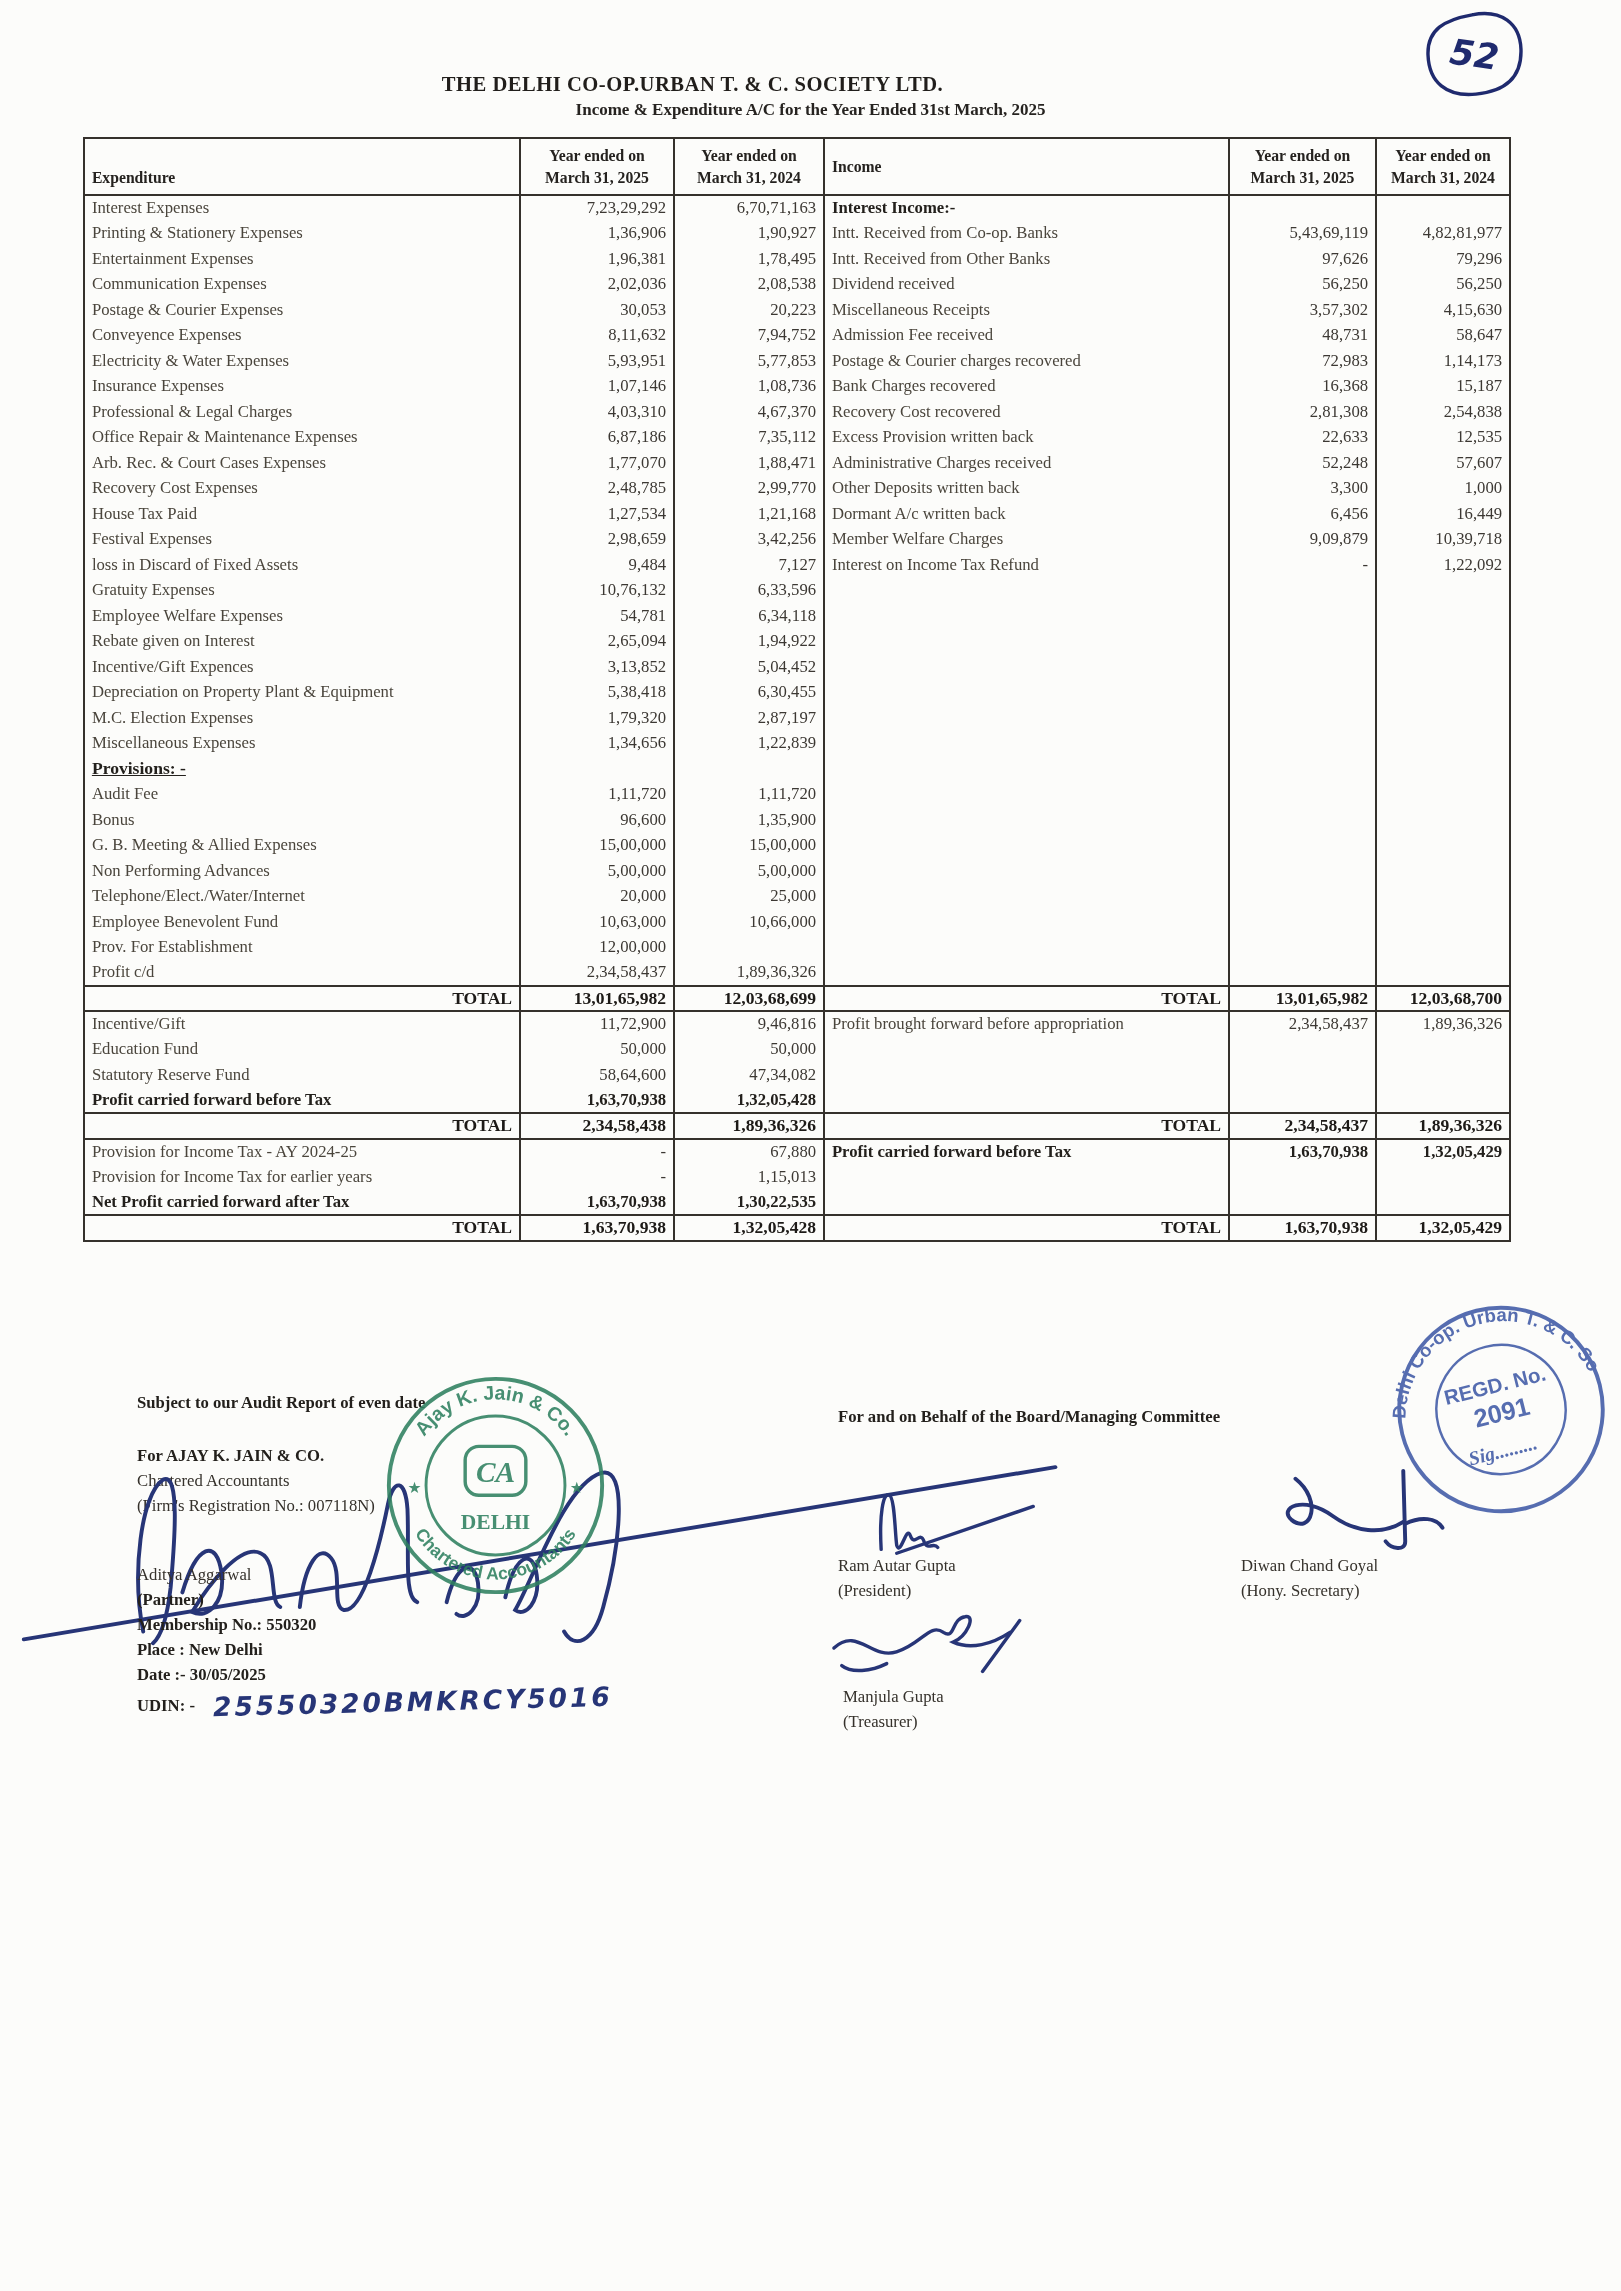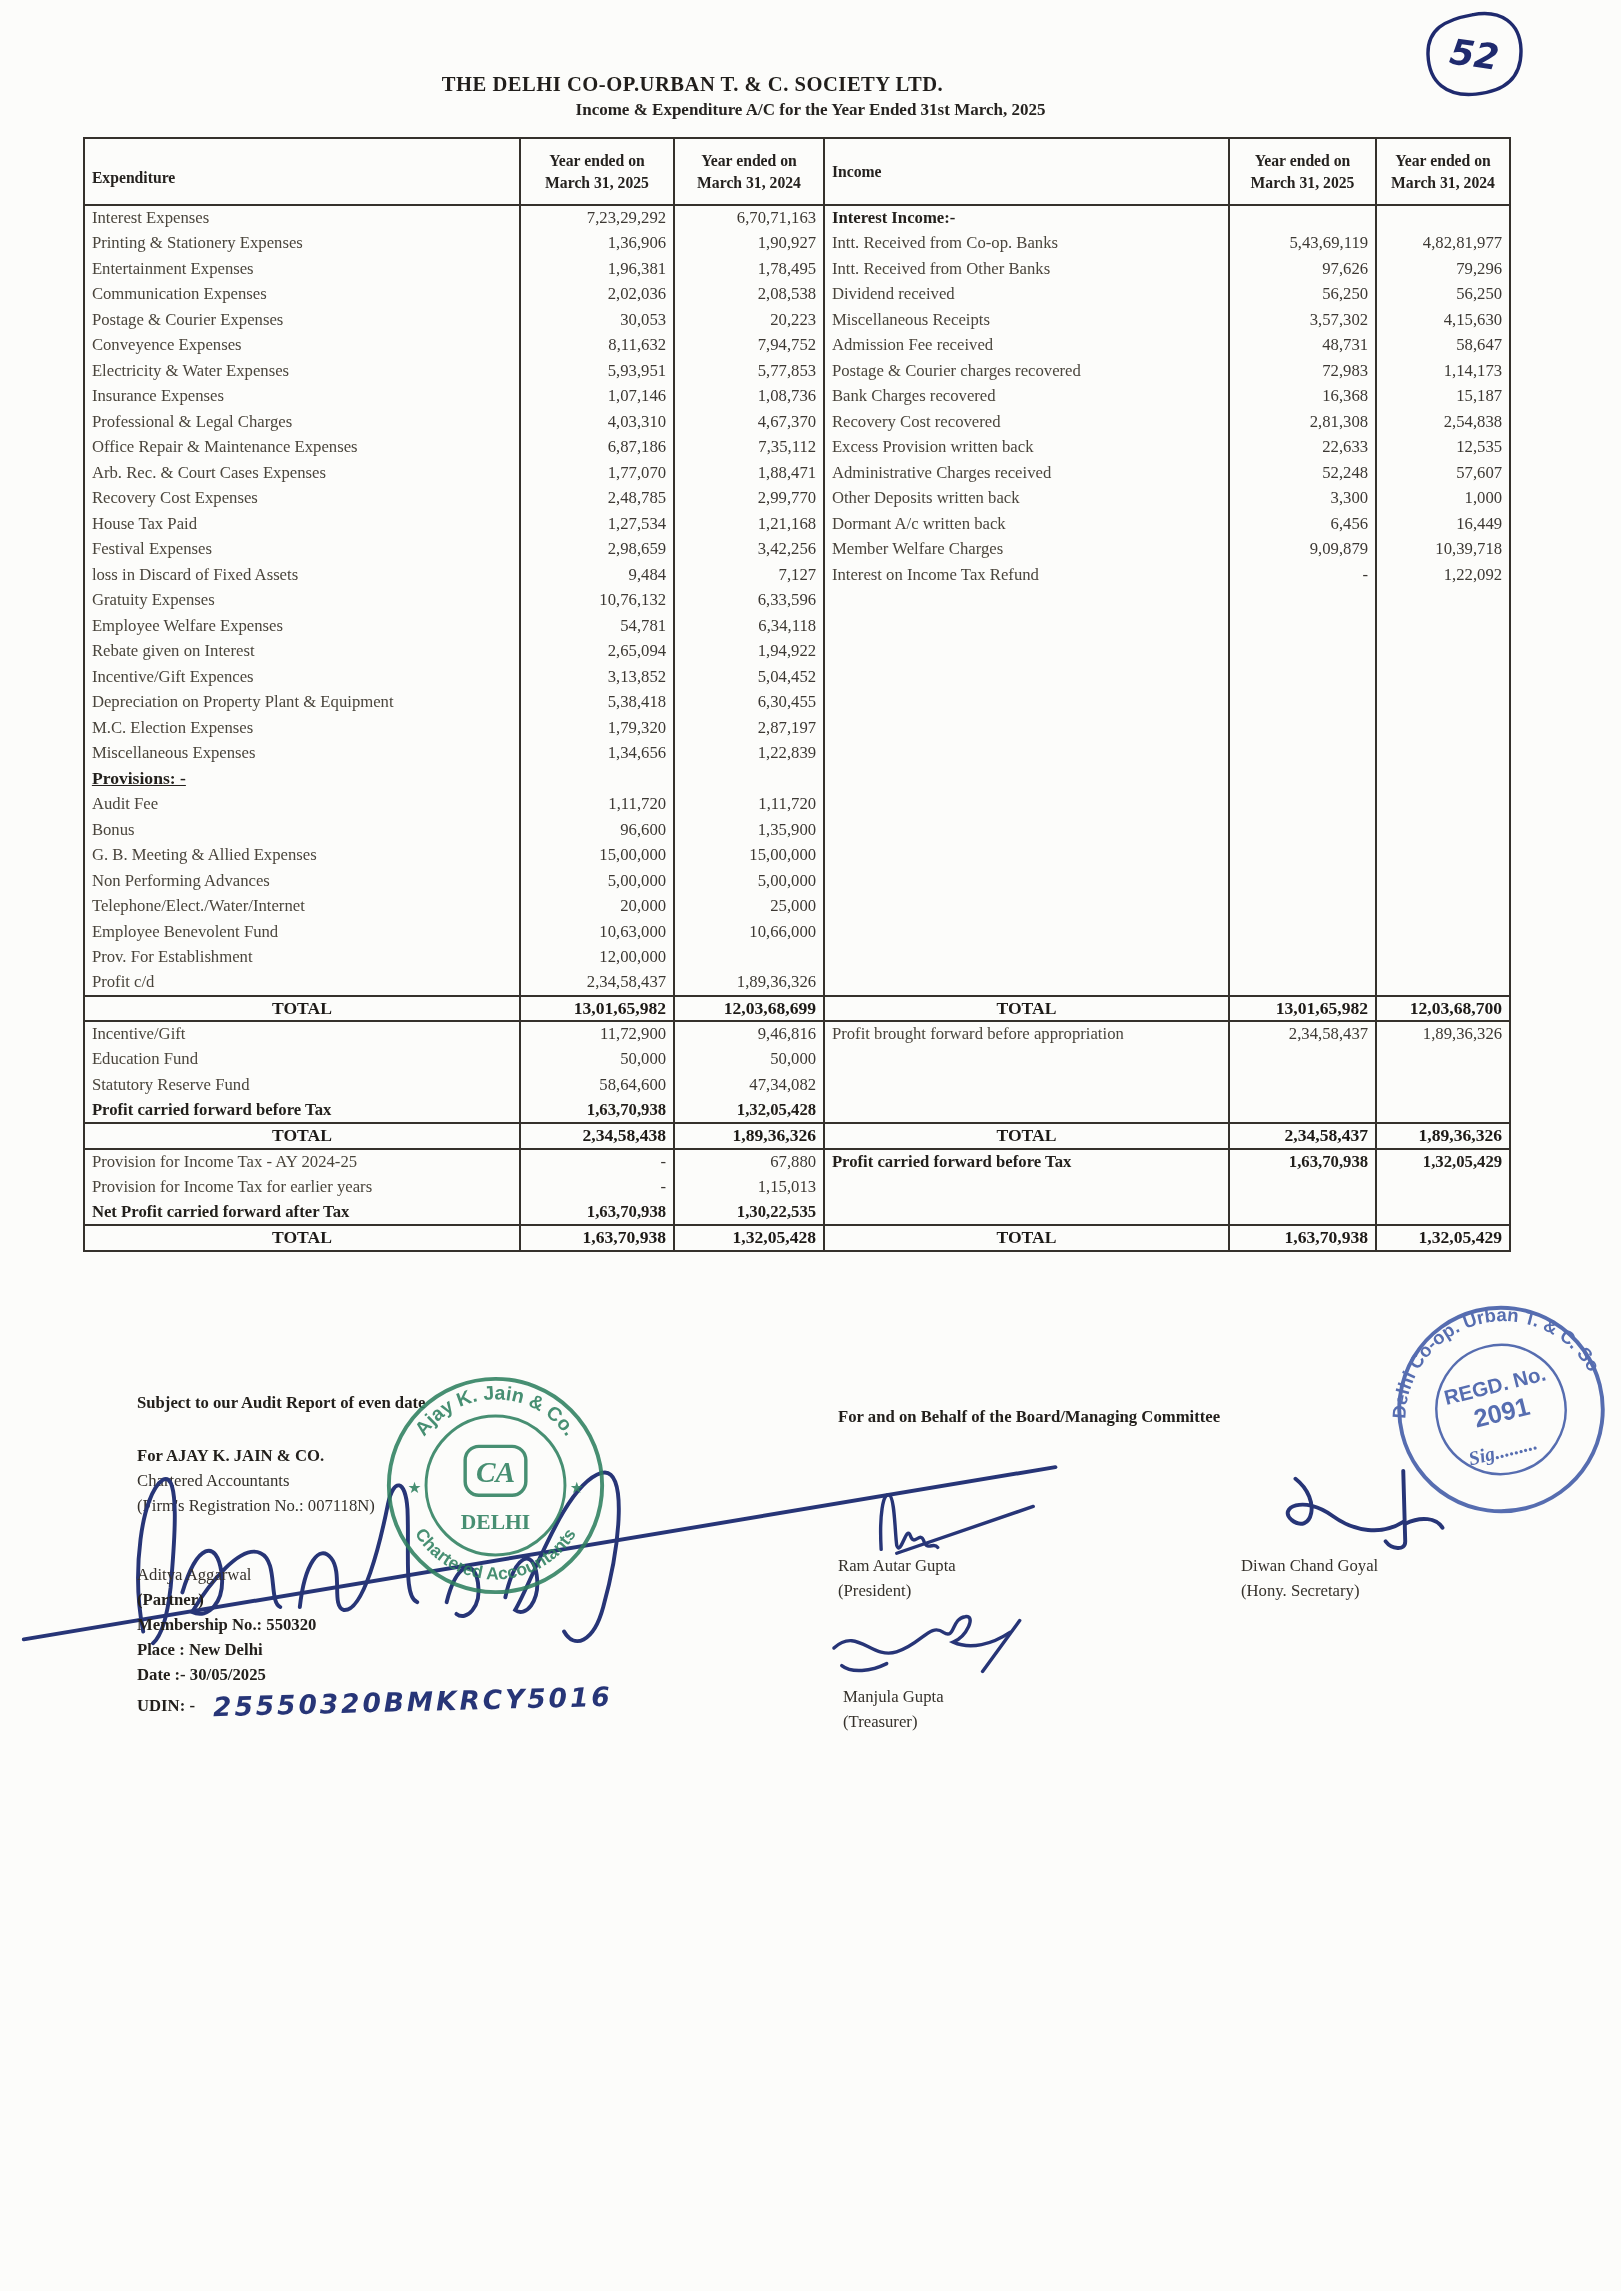--- a/index.html
+++ b/index.html
@@ -17,21 +17,21 @@
          text-align:center;vertical-align:middle;white-space:pre-line;line-height:1.35;}
   .ie th.hl{text-align:left;}
   .ie tbody tr{height:25.5px;}
   .lbl{text-align:left;font-size:16.7px;color:#4a453c;}
   .num{text-align:right;font-size:16.7px;color:#3c3833;}
   .b{font-weight:bold;color:#23201c;}
   .bu{font-weight:bold;text-decoration:underline;color:#23201c;font-size:17.6px;}
   tr.total-row{height:33px;}
   tr.total-row td{border-top:2px solid #35312c;border-bottom:2.9px solid #35312c;
          font-weight:bold;font-size:17.6px;color:#1d1a17;}
-  td.tlabel{text-align:center;}
+  td.tlabel{text-align:right;}
   .abs{position:absolute;}
   .ftxt{font-size:16.7px;color:#35312b;line-height:25px;}
   .fbold{font-weight:bold;color:#23201c;}
   .hand{font-family:"DejaVu Sans",sans-serif;font-weight:bold;font-style:italic;
         font-size:26.5px;color:#273577;letter-spacing:2.9px;transform:rotate(-1.5deg);display:inline-block;}
   svg{display:block;}
 </style>
 </head>
 <body>
 
@@ -49,21 +49,21 @@
     <colgroup>
       <col style="width:436px">
         <col style="width:154px">
         <col style="width:150px">
       <col style="width:405px">
         <col style="width:147px">
         <col style="width:134px">
     </colgroup>
     <thead>
       <tr>
-        <th class="hl" style="vertical-align:bottom;padding-bottom:16px;">Expenditure</th>
+        <th class="hl" style="vertical-align:bottom;padding-bottom:6px;">Expenditure</th>
         <th>Year ended on
 March 31, 2025</th>
         <th>Year ended on
 March 31, 2024</th>
         <th class="hl">Income</th>
         <th>Year ended on
 March 31, 2025</th>
         <th>Year ended on
 March 31, 2024</th>
       </tr>

